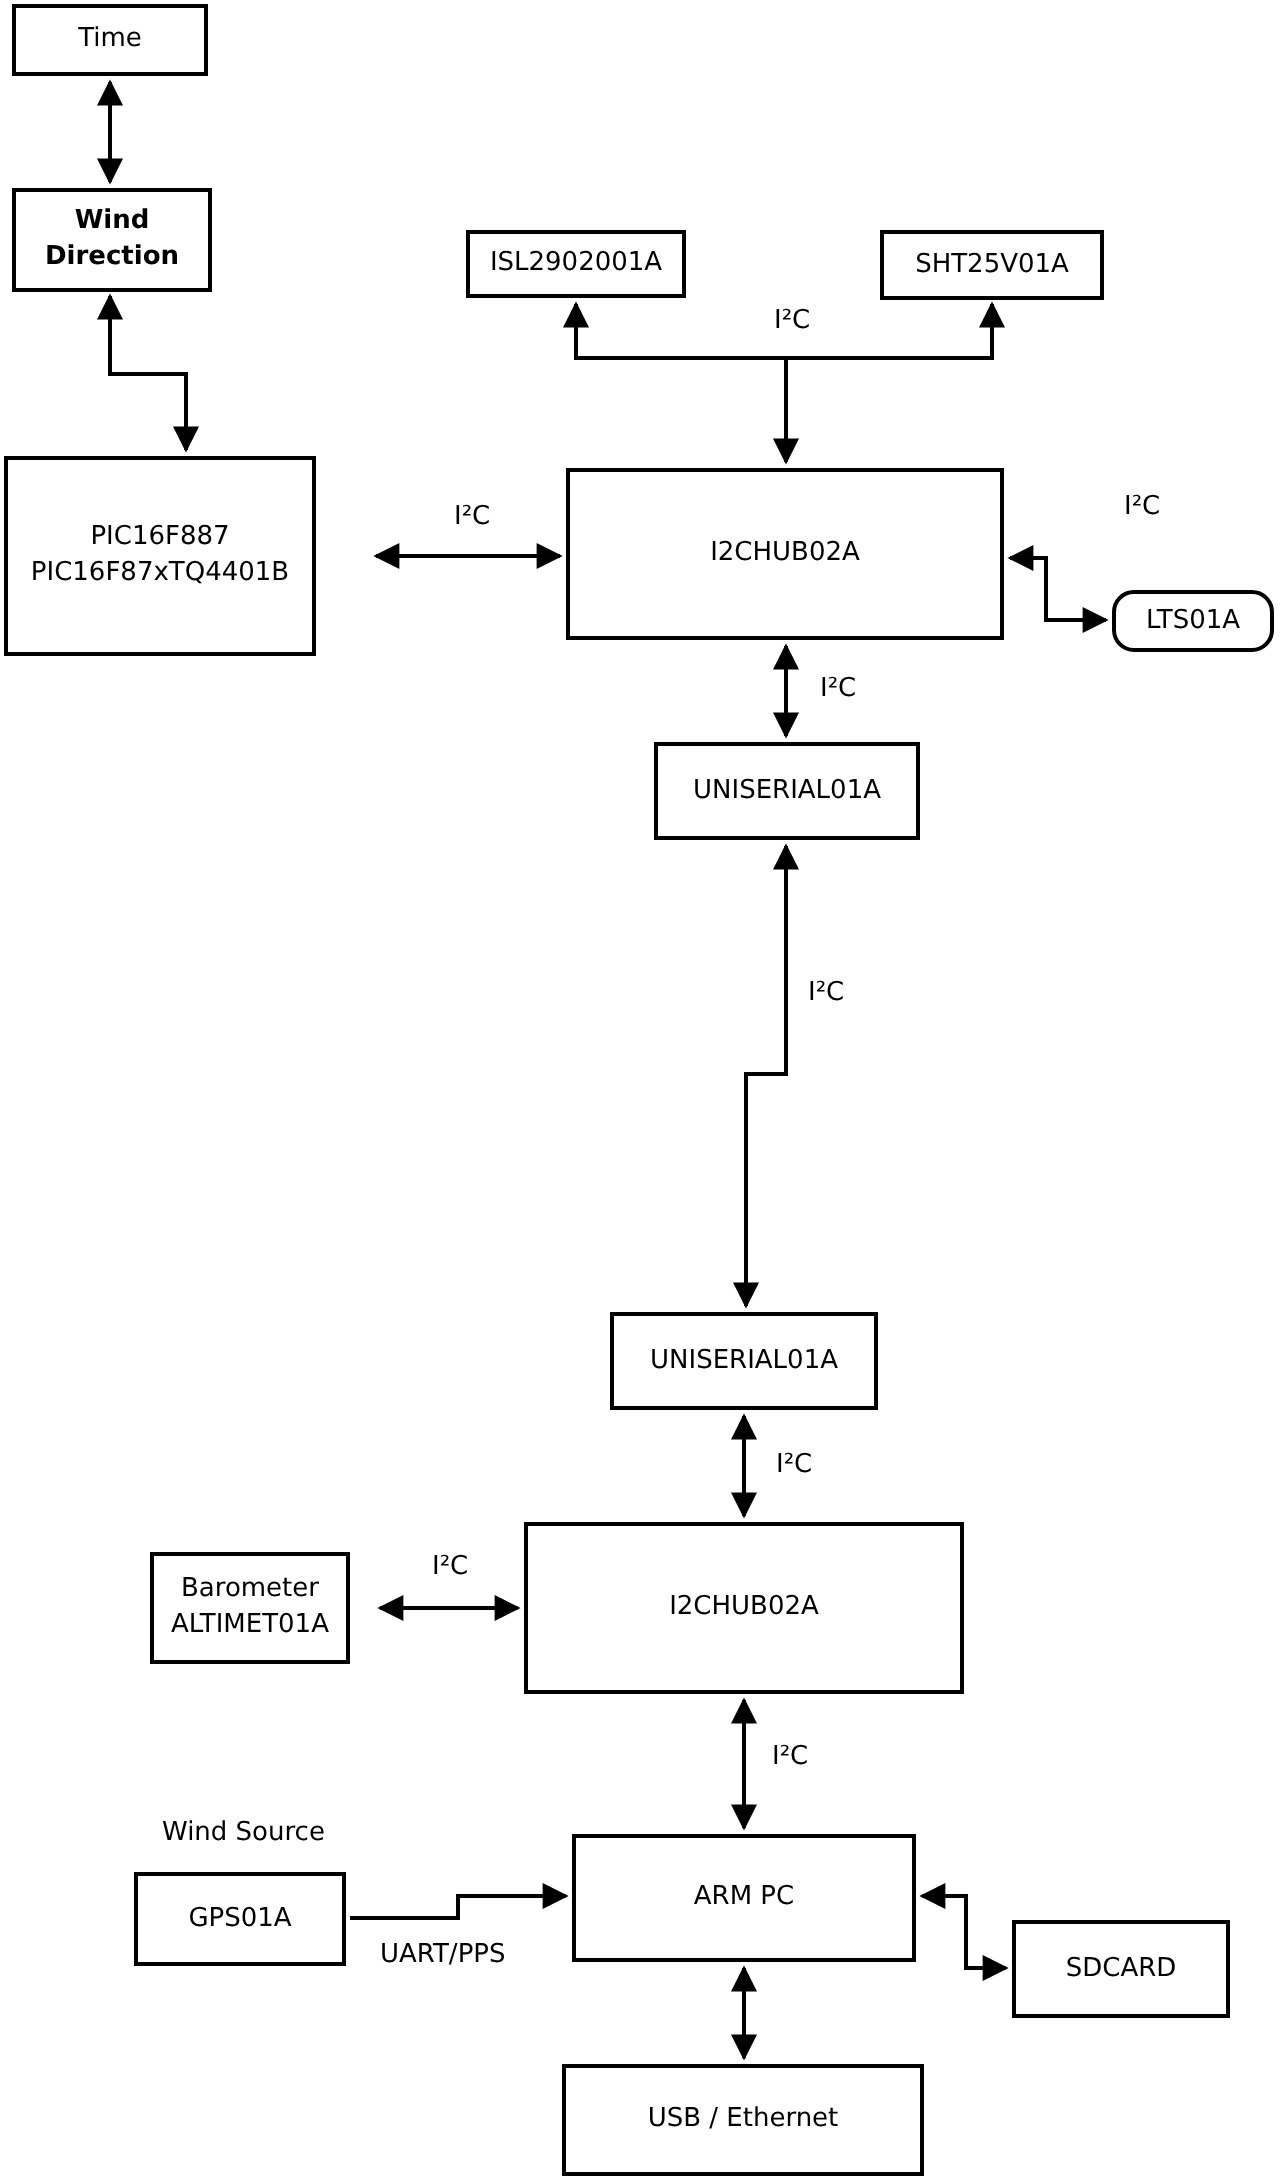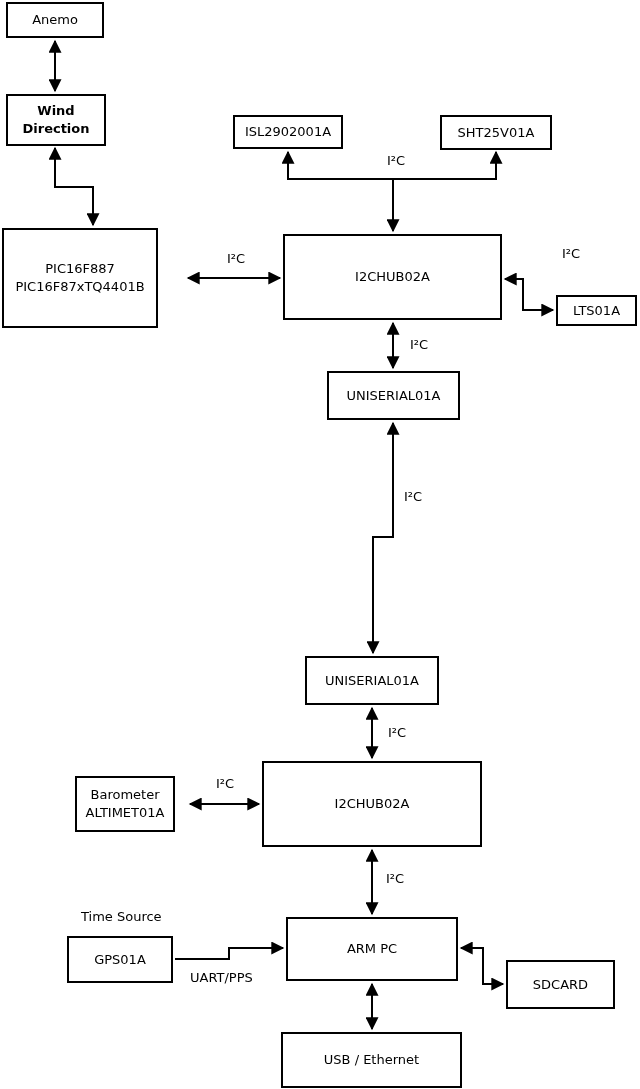--- a/index.html
+++ b/index.html
@@ -50,35 +50,35 @@
       <path d="M393,423 L393,537 L373,537 L373,653" marker-start="url(#arr)" marker-end="url(#arr)"></path>
       <path d="M372,708 L372,758" marker-start="url(#arr)" marker-end="url(#arr)"></path>
       <path d="M190,804 L259,804" marker-start="url(#arr)" marker-end="url(#arr)"></path>
       <path d="M372,850 L372,914" marker-start="url(#arr)" marker-end="url(#arr)"></path>
       <path d="M175,959 L229,959 L229,948 L283,948" marker-end="url(#arr)"></path>
       <path d="M461,948 L483,948 L483,984 L503,984" marker-start="url(#arr)" marker-end="url(#arr)"></path>
       <path d="M372,984 L372,1029" marker-start="url(#arr)" marker-end="url(#arr)"></path>
     </g>
   </svg>
 
-  <div class="node" style="left:6px;top:2px;width:98px;height:36px;">Anemo</div>
+  <div class="node" style="left:6px;top:2px;width:98px;height:36px;">Time</div>
 
   <div class="node" style="left:6px;top:94px;width:100px;height:52px;font-weight:bold;">Wind
 Direction</div>
 
   <div class="node" style="left:2px;top:228px;width:156px;height:100px;">PIC16F887
 PIC16F87xTQ4401B</div>
 
   <div class="node" style="left:233px;top:115px;width:110px;height:34px;">ISL2902001A</div>
 
   <div class="node" style="left:440px;top:115px;width:112px;height:35px;">SHT25V01A</div>
 
   <div class="node" style="left:283px;top:234px;width:219px;height:86px;">I2CHUB02A</div>
 
-  <div class="node" style="left:556px;top:295px;width:81px;height:31px;">LTS01A</div>
+  <div class="node" style="left:556px;top:295px;width:81px;height:31px;border-radius:11px;">LTS01A</div>
 
   <div class="node" style="left:327px;top:371px;width:133px;height:49px;">UNISERIAL01A</div>
 
   <div class="node" style="left:305px;top:656px;width:134px;height:49px;">UNISERIAL01A</div>
 
   <div class="node" style="left:262px;top:761px;width:220px;height:86px;">I2CHUB02A</div>
 
   <div class="node" style="left:75px;top:776px;width:100px;height:56px;">Barometer
 ALTIMET01A</div>
 
@@ -99,17 +99,17 @@
   <span class="lbl" style="left:410px;top:337px;">I²C</span>
 
   <span class="lbl" style="left:404px;top:489px;">I²C</span>
 
   <span class="lbl" style="left:388px;top:725px;">I²C</span>
 
   <span class="lbl" style="left:216px;top:776px;">I²C</span>
 
   <span class="lbl" style="left:386px;top:871px;">I²C</span>
 
-  <span class="lbl" style="left:81px;top:909px;">Time Source</span>
+  <span class="lbl" style="left:81px;top:909px;">Wind Source</span>
 
   <span class="lbl" style="left:190px;top:970px;">UART/PPS</span>
 
 </div>
 
 </body></html>

